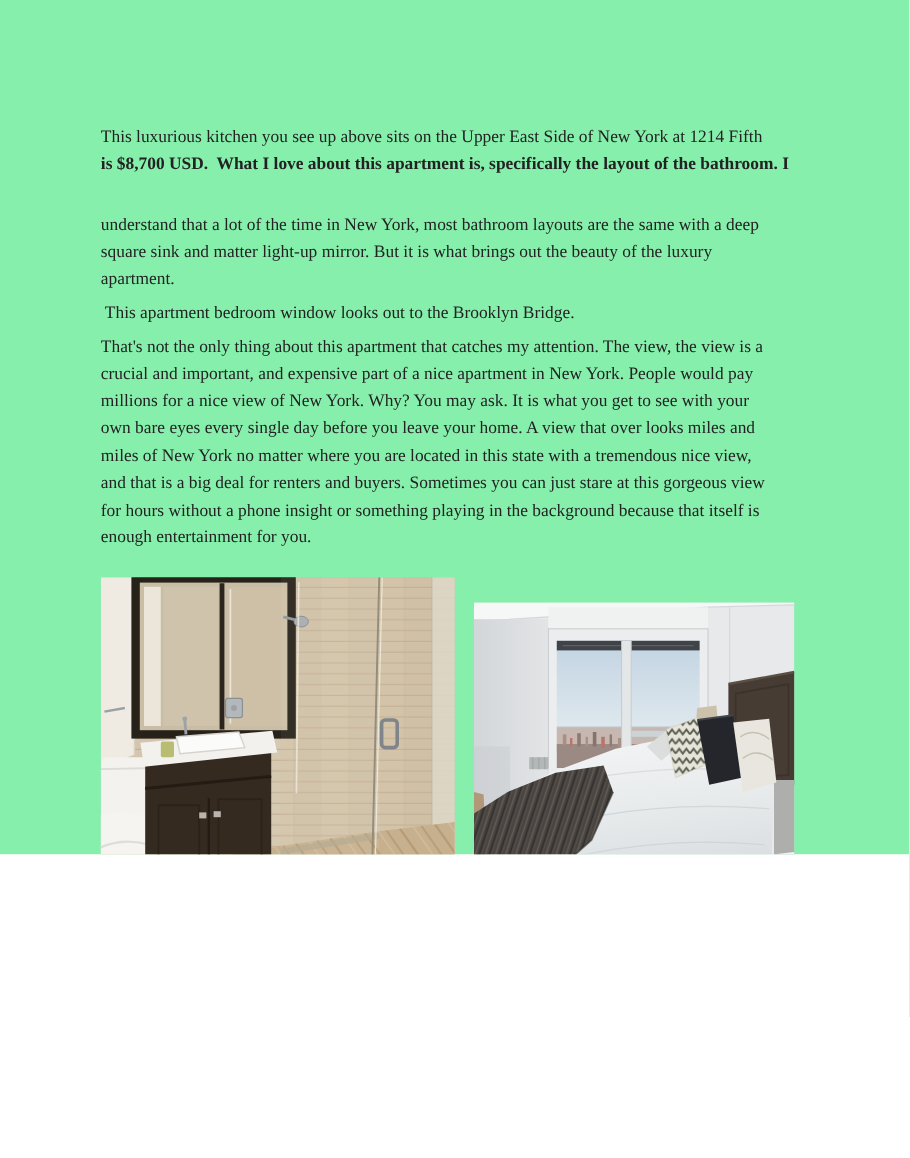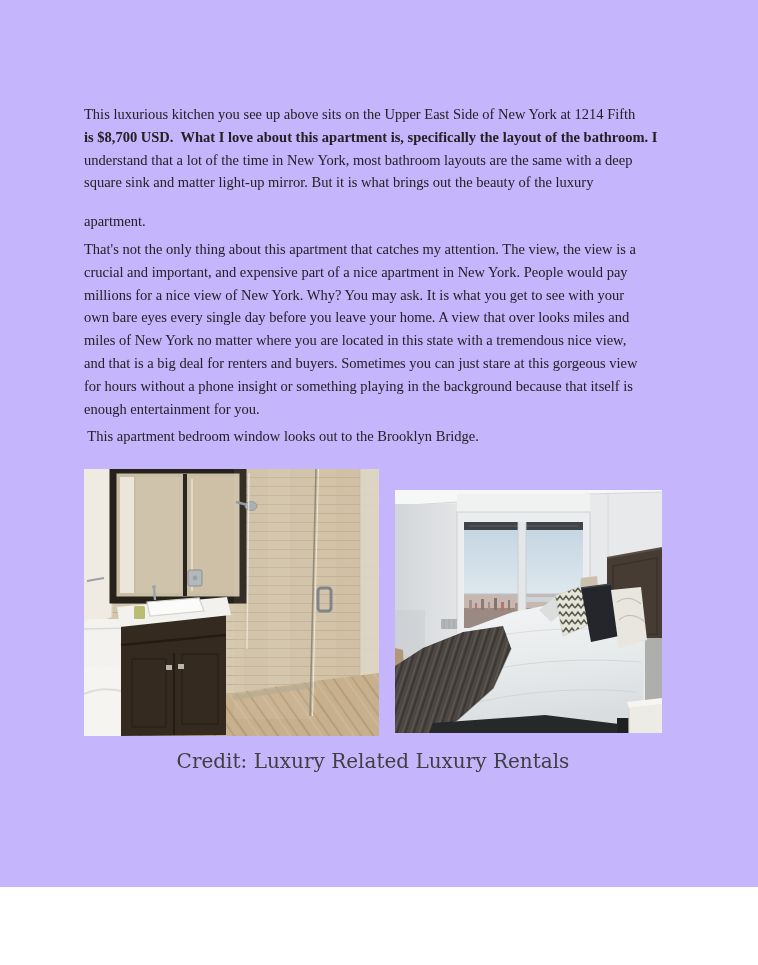--- a/index.html
+++ b/index.html
@@ -1,19 +1,19 @@
 <!DOCTYPE html>
 <html><head>
 <meta charset="utf-8">
 <style>
   html,body{margin:0;padding:0;background:#ffffff;}
   .page{
     position:relative;
-    width:758px;height:887px;
-    background:#c4b5fd;
+    width:758px;height:712px;
+    background:#86efac;
     overflow:hidden;
     font-family:"Liberation Serif", serif;
   }
   .content{
     padding:103px 0 0 84px;
     width:590px;
   }
   .para{
     font-size:14.5px;
     line-height:22.8px;
@@ -42,38 +42,38 @@
 </style>
 </head>
 <body>
 
 <div class="page">
   <div class="content">
 
     <p class="para">
       <span class="line" style="display: block;">This luxurious kitchen you see up above sits on the Upper East Side of New York at 1214 Fifth</span>
       <span class="line" style="display: block; font-weight: bold;">is $8,700 USD.  What I love about this apartment is, specifically the layout of the bathroom. I</span>
-      <span class="line" style="display: block;">understand that a lot of the time in New York, most bathroom layouts are the same with a deep</span>
+      <span class="line" style="display: block; margin-top: 28px;">understand that a lot of the time in New York, most bathroom layouts are the same with a deep</span>
       <span class="line" style="display: block;">square sink and matter light-up mirror. But it is what brings out the beauty of the luxury</span>
-      <span class="line" style="display: block; margin-top: 16px;">apartment.</span>
+      <span class="line" style="display: block;">apartment.</span>
+    </p>
+
+    <p class="para">
+      <span class="line" style="display: block;"> This apartment bedroom window looks out to the Brooklyn Bridge.</span>
     </p>
 
     <p class="para">
       <span class="line" style="display: block;">That's not the only thing about this apartment that catches my attention. The view, the view is a</span>
       <span class="line" style="display: block;">crucial and important, and expensive part of a nice apartment in New York. People would pay</span>
       <span class="line" style="display: block;">millions for a nice view of New York. Why? You may ask. It is what you get to see with your</span>
       <span class="line" style="display: block;">own bare eyes every single day before you leave your home. A view that over looks miles and</span>
       <span class="line" style="display: block;">miles of New York no matter where you are located in this state with a tremendous nice view,</span>
       <span class="line" style="display: block;">and that is a big deal for renters and buyers. Sometimes you can just stare at this gorgeous view</span>
       <span class="line" style="display: block;">for hours without a phone insight or something playing in the background because that itself is</span>
       <span class="line" style="display: block;">enough entertainment for you.</span>
-    </p>
-
-    <p class="para">
-      <span class="line" style="display: block;"> This apartment bedroom window looks out to the Brooklyn Bridge.</span>
     </p>
 
     <div class="photo-row">
 
       <figure class="photo-bathroom" aria-label="Bathroom with framed mirror, dark wood vanity, white sink, toilet and glass walk-in shower with beige tile">
         <svg viewBox="0 0 295 267">
           <defs>
             <pattern id="tile" width="46" height="9" patternUnits="userSpaceOnUse">
               <rect width="46" height="9" fill="#d3c5ae"></rect>
               <rect x="0" y="0" width="23" height="9" fill="#d8cbb4" opacity="0.55"></rect>

